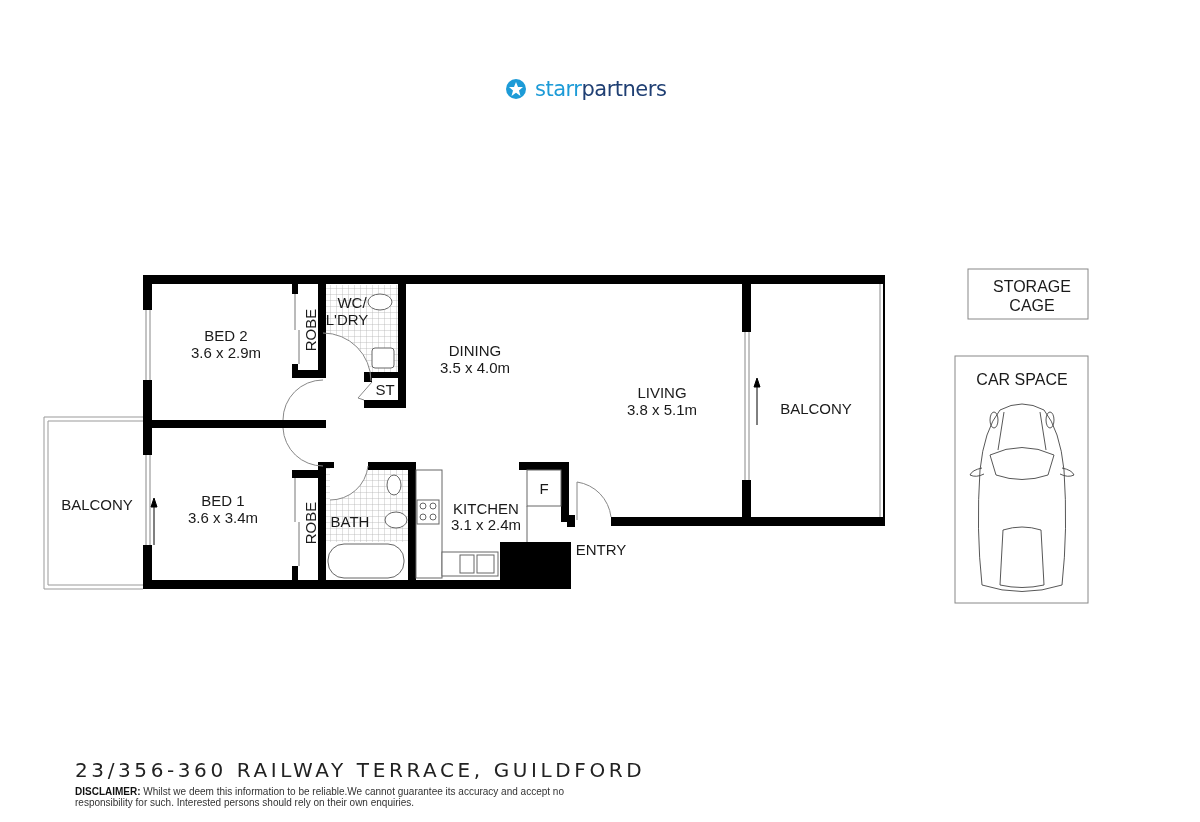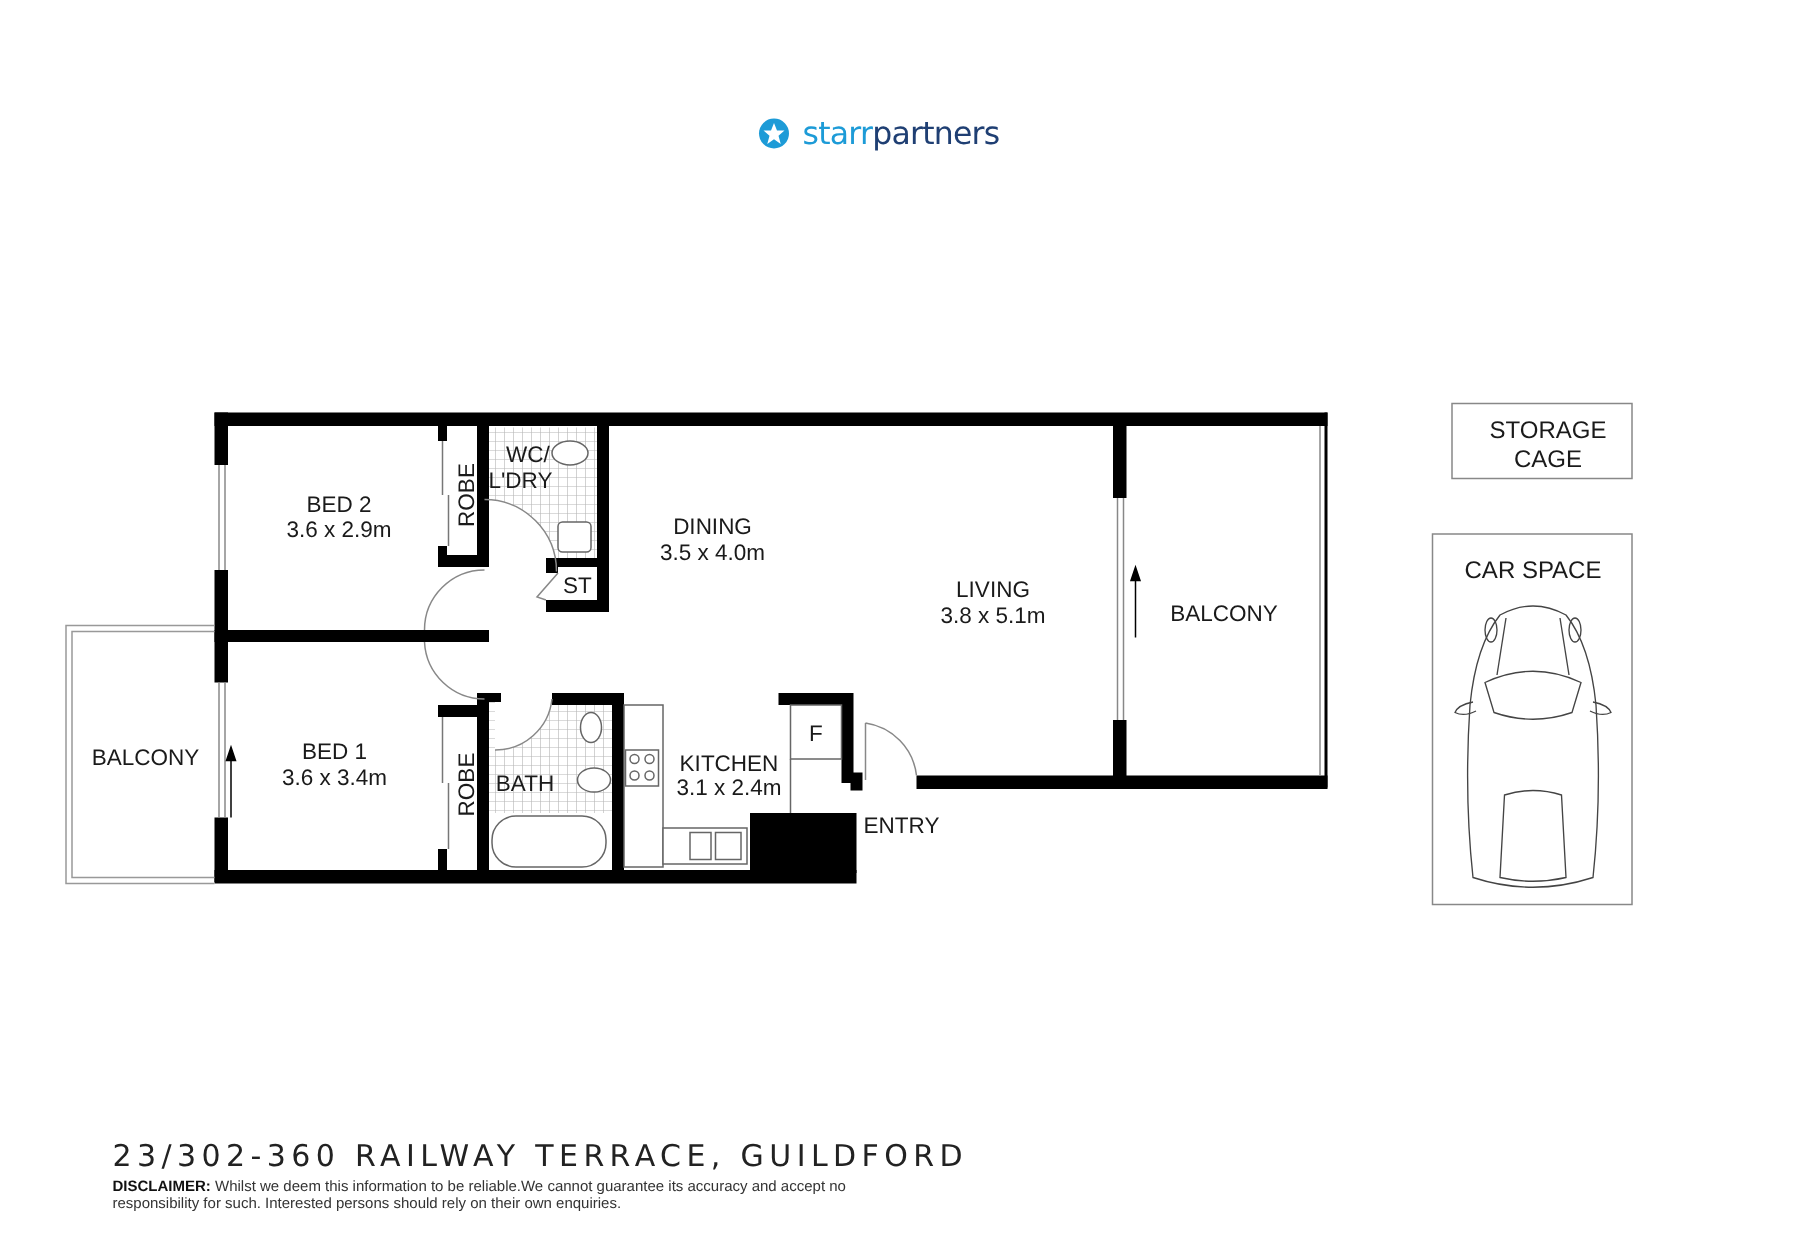--- a/index.html
+++ b/index.html
@@ -162,14 +162,14 @@
     <path d="M1003 530 Q1022 524 1041 530 L1044 585 Q1022 590 1000 585 Z"></path>
     <path d="M982 468 Q972 470 970 475 Q976 478 984 474"></path>
     <path d="M1062 468 Q1072 470 1074 475 Q1068 478 1060 474"></path>
     <path d="M1004 412 L998 450"></path>
       <path d="M1040 412 L1046 450"></path>
     <ellipse cx="994" cy="420" rx="4" ry="8"></ellipse>
     <ellipse cx="1050" cy="420" rx="4" ry="8"></ellipse>
   </g>
 </svg>
 
-<div class="address">23/302-360 RAILWAY TERRACE, GUILDFORD</div>
+<div class="address">23/356-360 RAILWAY TERRACE, GUILDFORD</div>
 <div class="disclaimer"><b>DISCLAIMER:</b> <span>Whilst we deem this information to be reliable.We cannot guarantee its accuracy and accept no responsibility for such. Interested persons should rely on their own enquiries.</span></div>
 
 </body></html>

